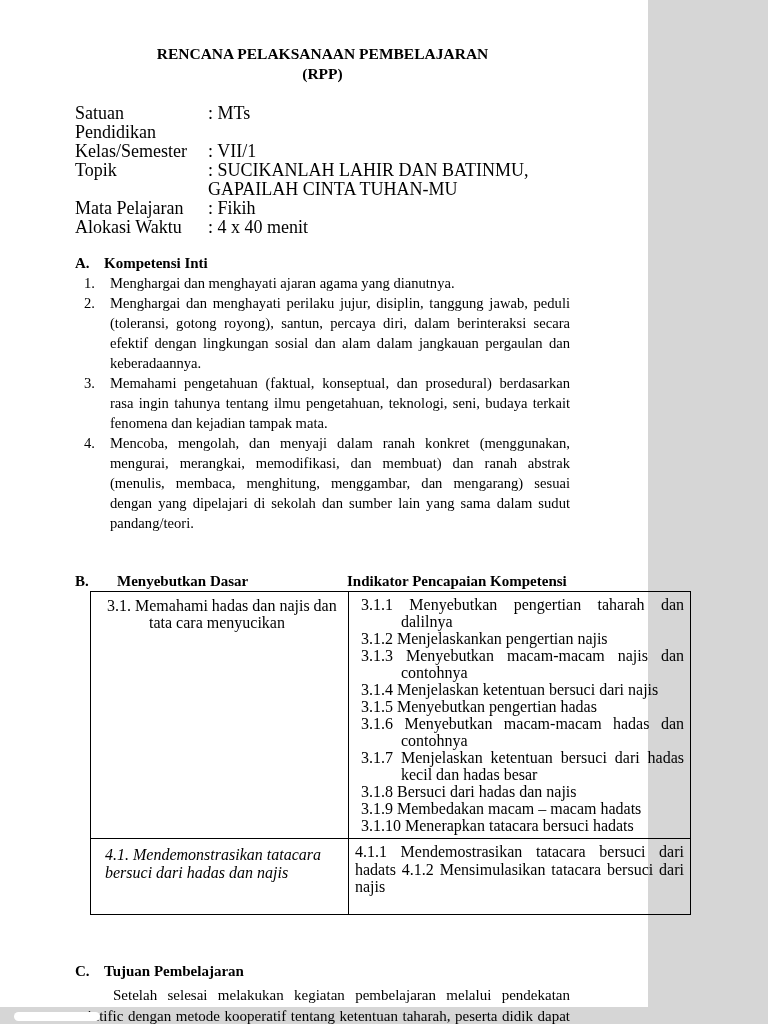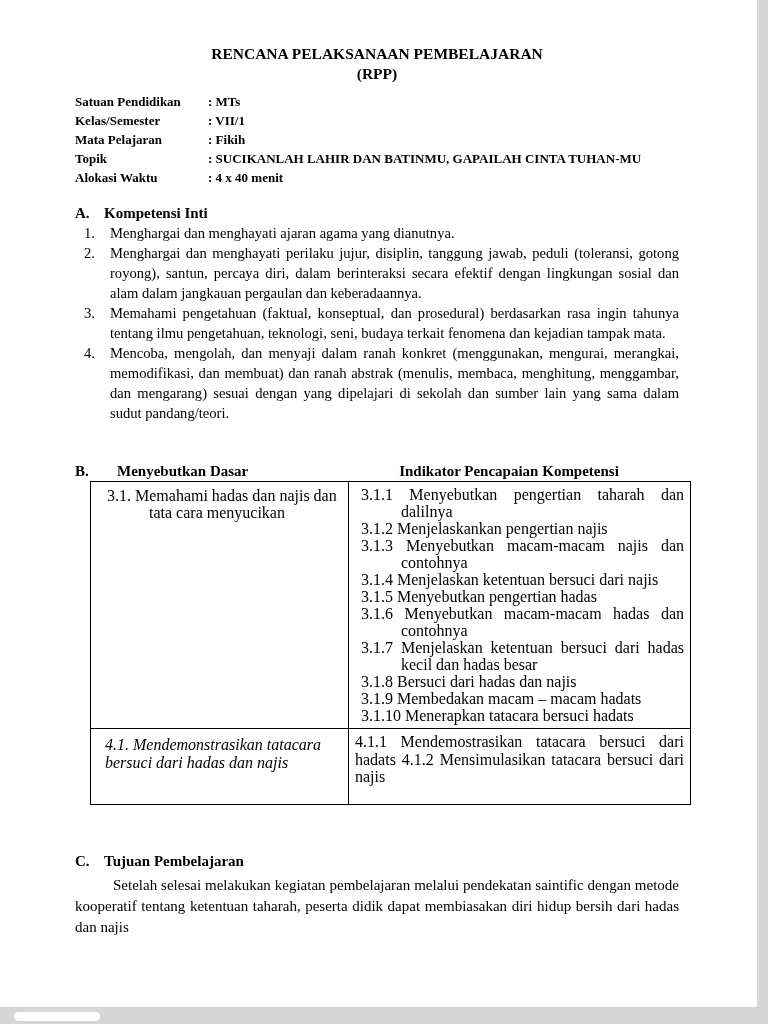--- a/index.html
+++ b/index.html
@@ -5,46 +5,46 @@
   * { margin:0; padding:0; box-sizing:border-box; }
   html,body { width:768px; height:1024px; overflow:hidden; }
   body {
     background:#d6d6d6;
     font-family:"Liberation Serif", serif;
     color:#000;
     position:relative;
   }
   .page {
     position:absolute; top:0; left:0;
-    width:757px; height:1007px;
+    width:648px; height:1007px;
     background:#ffffff;
     padding:44px 78px 0 75px;
   }
   
   .doc-title { text-align:center; font-weight:bold; font-size:15.5px; line-height:20px; }
   
-  .meta { margin-top:8px; font-weight:bold; font-size:13px; }
+  .meta { margin-top:20px; font-weight:normal; font-size:18px; }
   .meta-row { display:flex; line-height:19px; }
   .meta-label { width:133px; flex:none; }
   .meta-value { flex:1; }
   
   .sec-heading { display:flex; font-weight:bold; font-size:15px; line-height:20px; }
   .sec-heading .num { width:29px; flex:none; }
   
   .sec-a { margin-top:16px; font-size:14.6px; }
   .ki-list { margin-top:0; }
   .ki-item { display:flex; padding-left:9px; line-height:20px; }
   .ki-item .num { width:26px; flex:none; }
   .ki-item .text { flex:1; text-align:justify; }
   
   .sec-b { margin-top:38px; }
   .b-head { position:relative; font-weight:bold; font-size:15px; line-height:20px; height:20px; }
   .b-head .num { position:absolute; left:0; }
   .b-head .kd { position:absolute; left:42px; }
-  .b-head .ind { position:absolute; left:263px; width:342px; text-align:center; }
+  .b-head .ind { position:absolute; left:272px; width:342px; text-align:left; }
   table.kd-table {
     border-collapse:collapse;
     margin-left:15px; width:600px;
     table-layout:fixed;
     font-size:16px;
   }
   table.kd-table td { border:1px solid #000; vertical-align:top; }
   td.col-kd { width:258px; padding:5px 8px; }
   td.col-ind { width:342px; padding:4px 6px; }
   .kd-text { padding-left:50px; text-indent:-42px; line-height:17px; }
@@ -75,26 +75,26 @@
   <div class="meta">
     <div class="meta-row">
       <span class="meta-label">Satuan Pendidikan</span>
       <span class="meta-value">: MTs</span>
     </div>
     <div class="meta-row">
       <span class="meta-label">Kelas/Semester</span>
       <span class="meta-value">: VII/1</span>
     </div>
     <div class="meta-row">
+      <span class="meta-label">Topik</span>
+      <span class="meta-value">: SUCIKANLAH LAHIR DAN BATINMU, GAPAILAH CINTA TUHAN-MU</span>
+    </div>
+    <div class="meta-row">
       <span class="meta-label">Mata Pelajaran</span>
       <span class="meta-value">: Fikih</span>
-    </div>
-    <div class="meta-row">
-      <span class="meta-label">Topik</span>
-      <span class="meta-value">: SUCIKANLAH LAHIR DAN BATINMU, GAPAILAH CINTA TUHAN-MU</span>
     </div>
     <div class="meta-row">
       <span class="meta-label">Alokasi Waktu</span>
       <span class="meta-value">: 4 x 40 menit</span>
     </div>
   </div>
 
   <div class="sec-a">
     <div class="sec-heading">
       <span class="num">A.</span>

